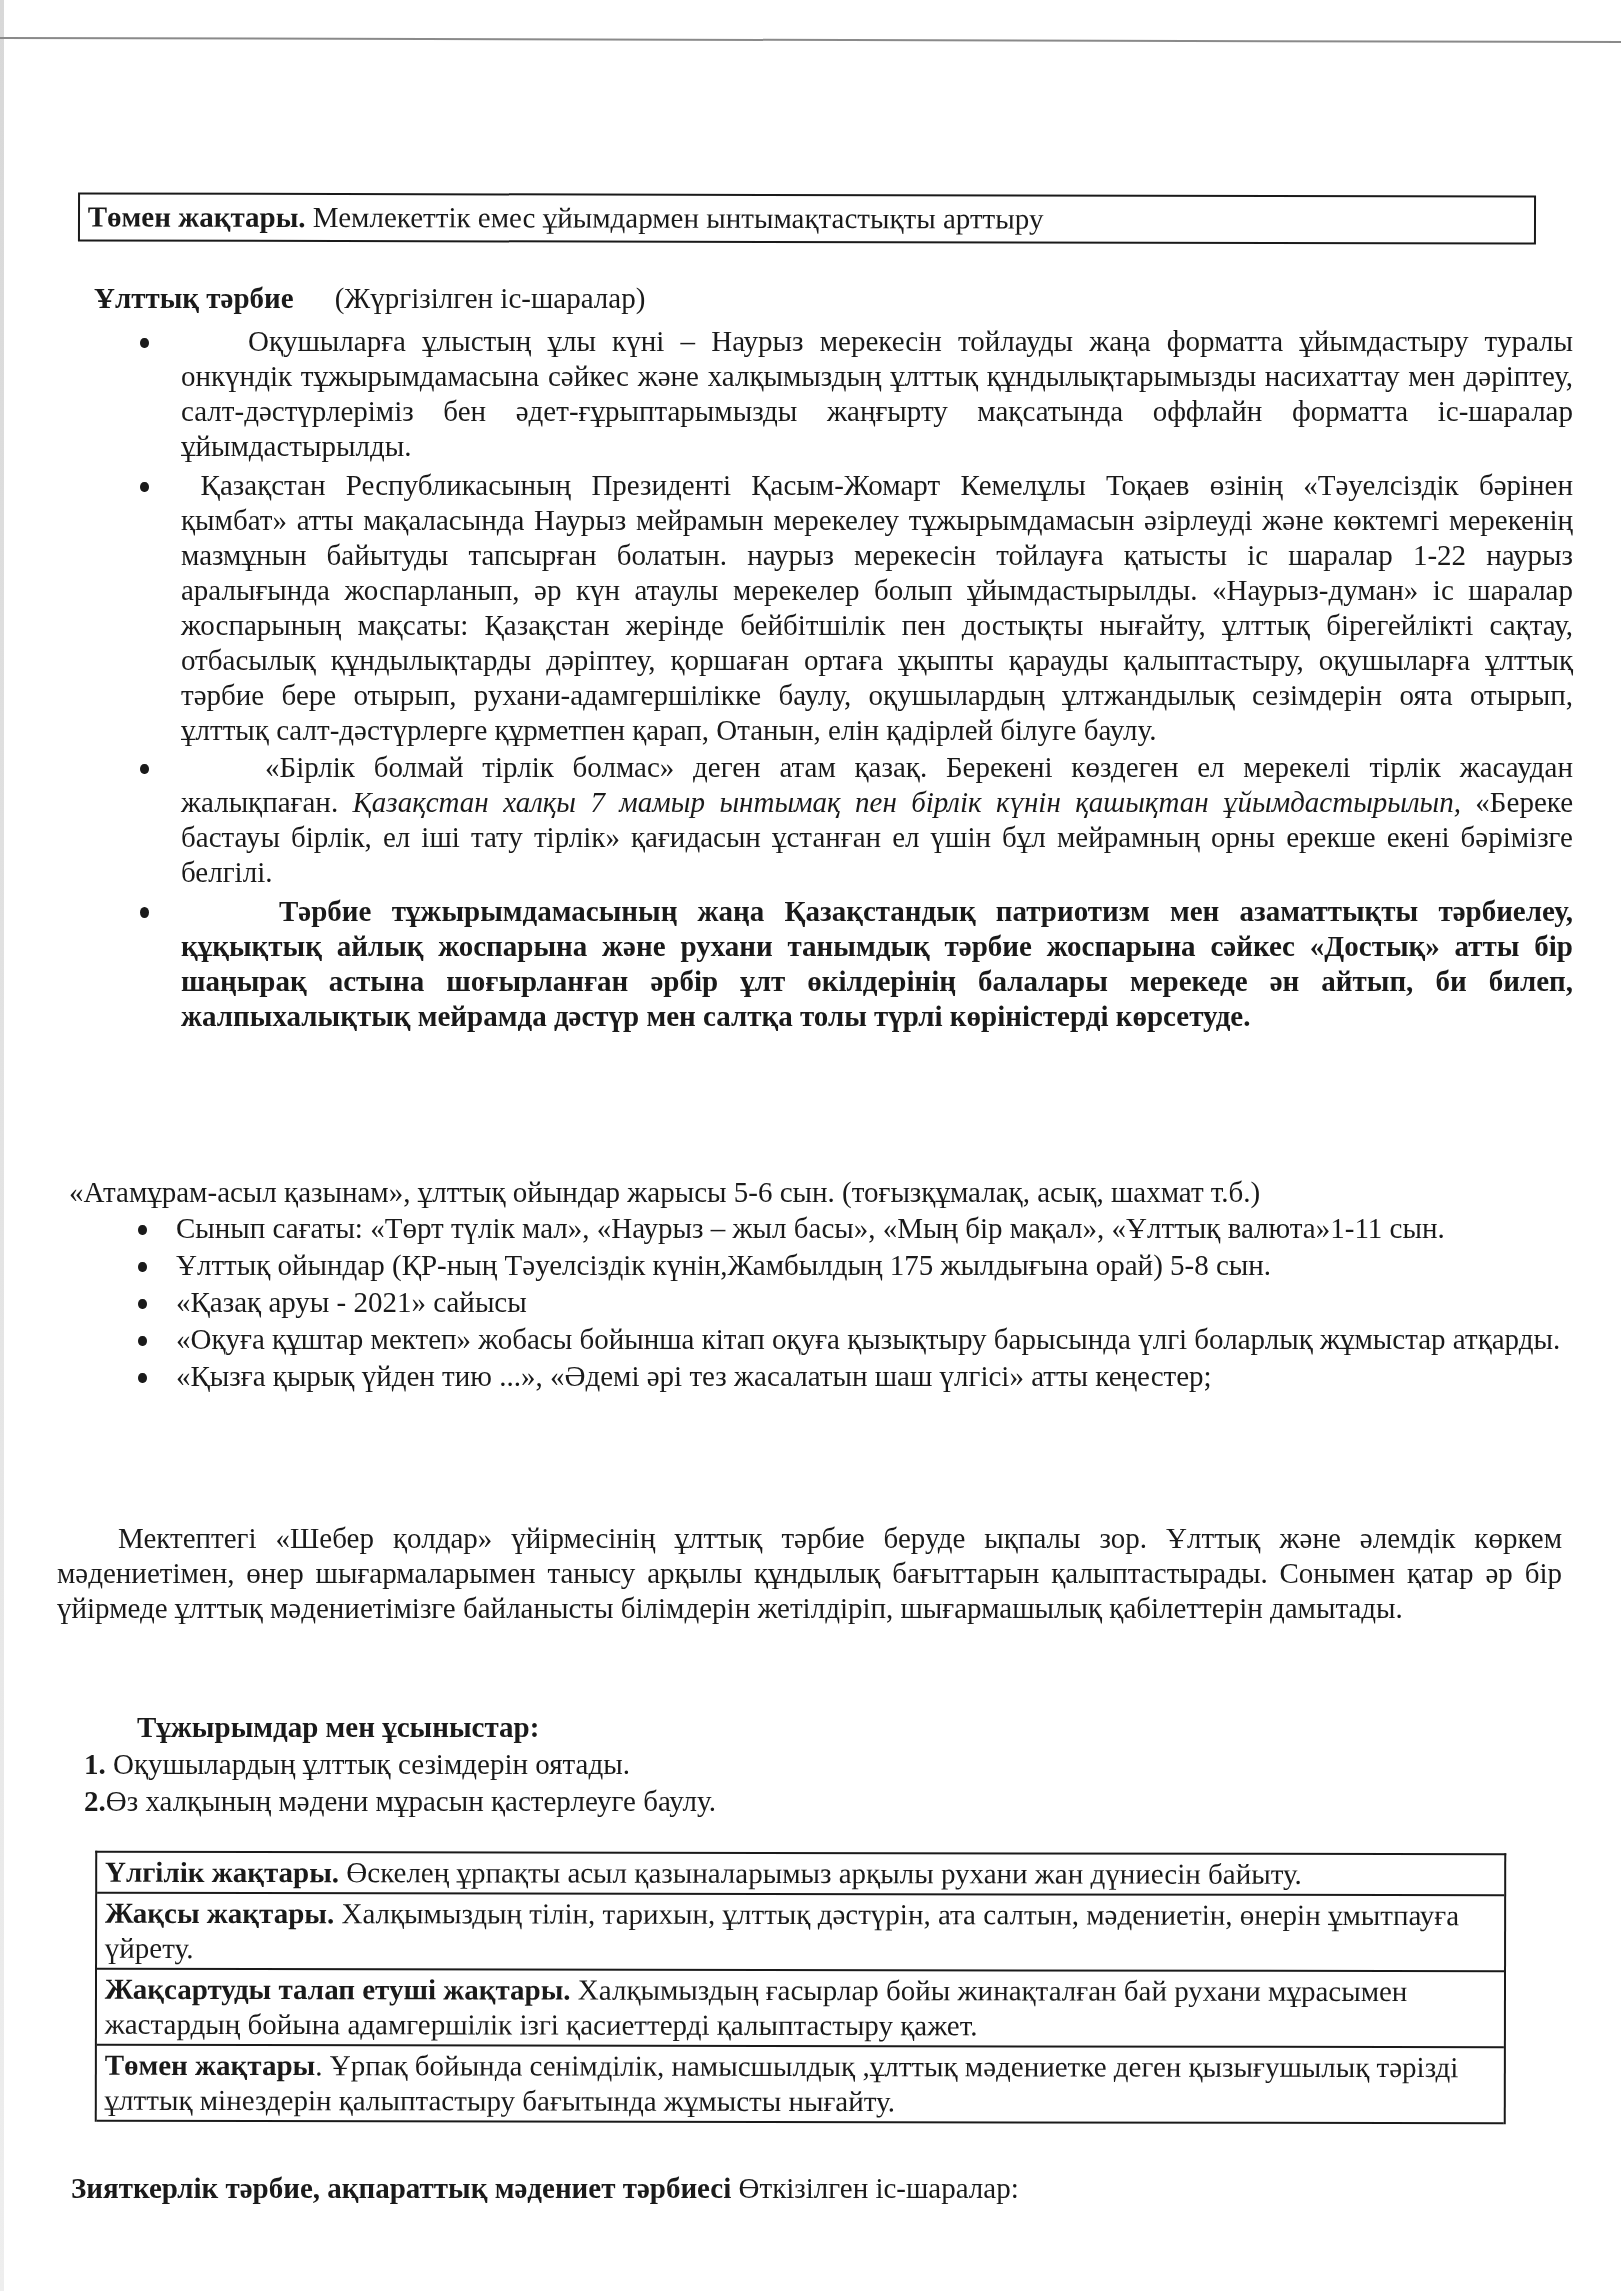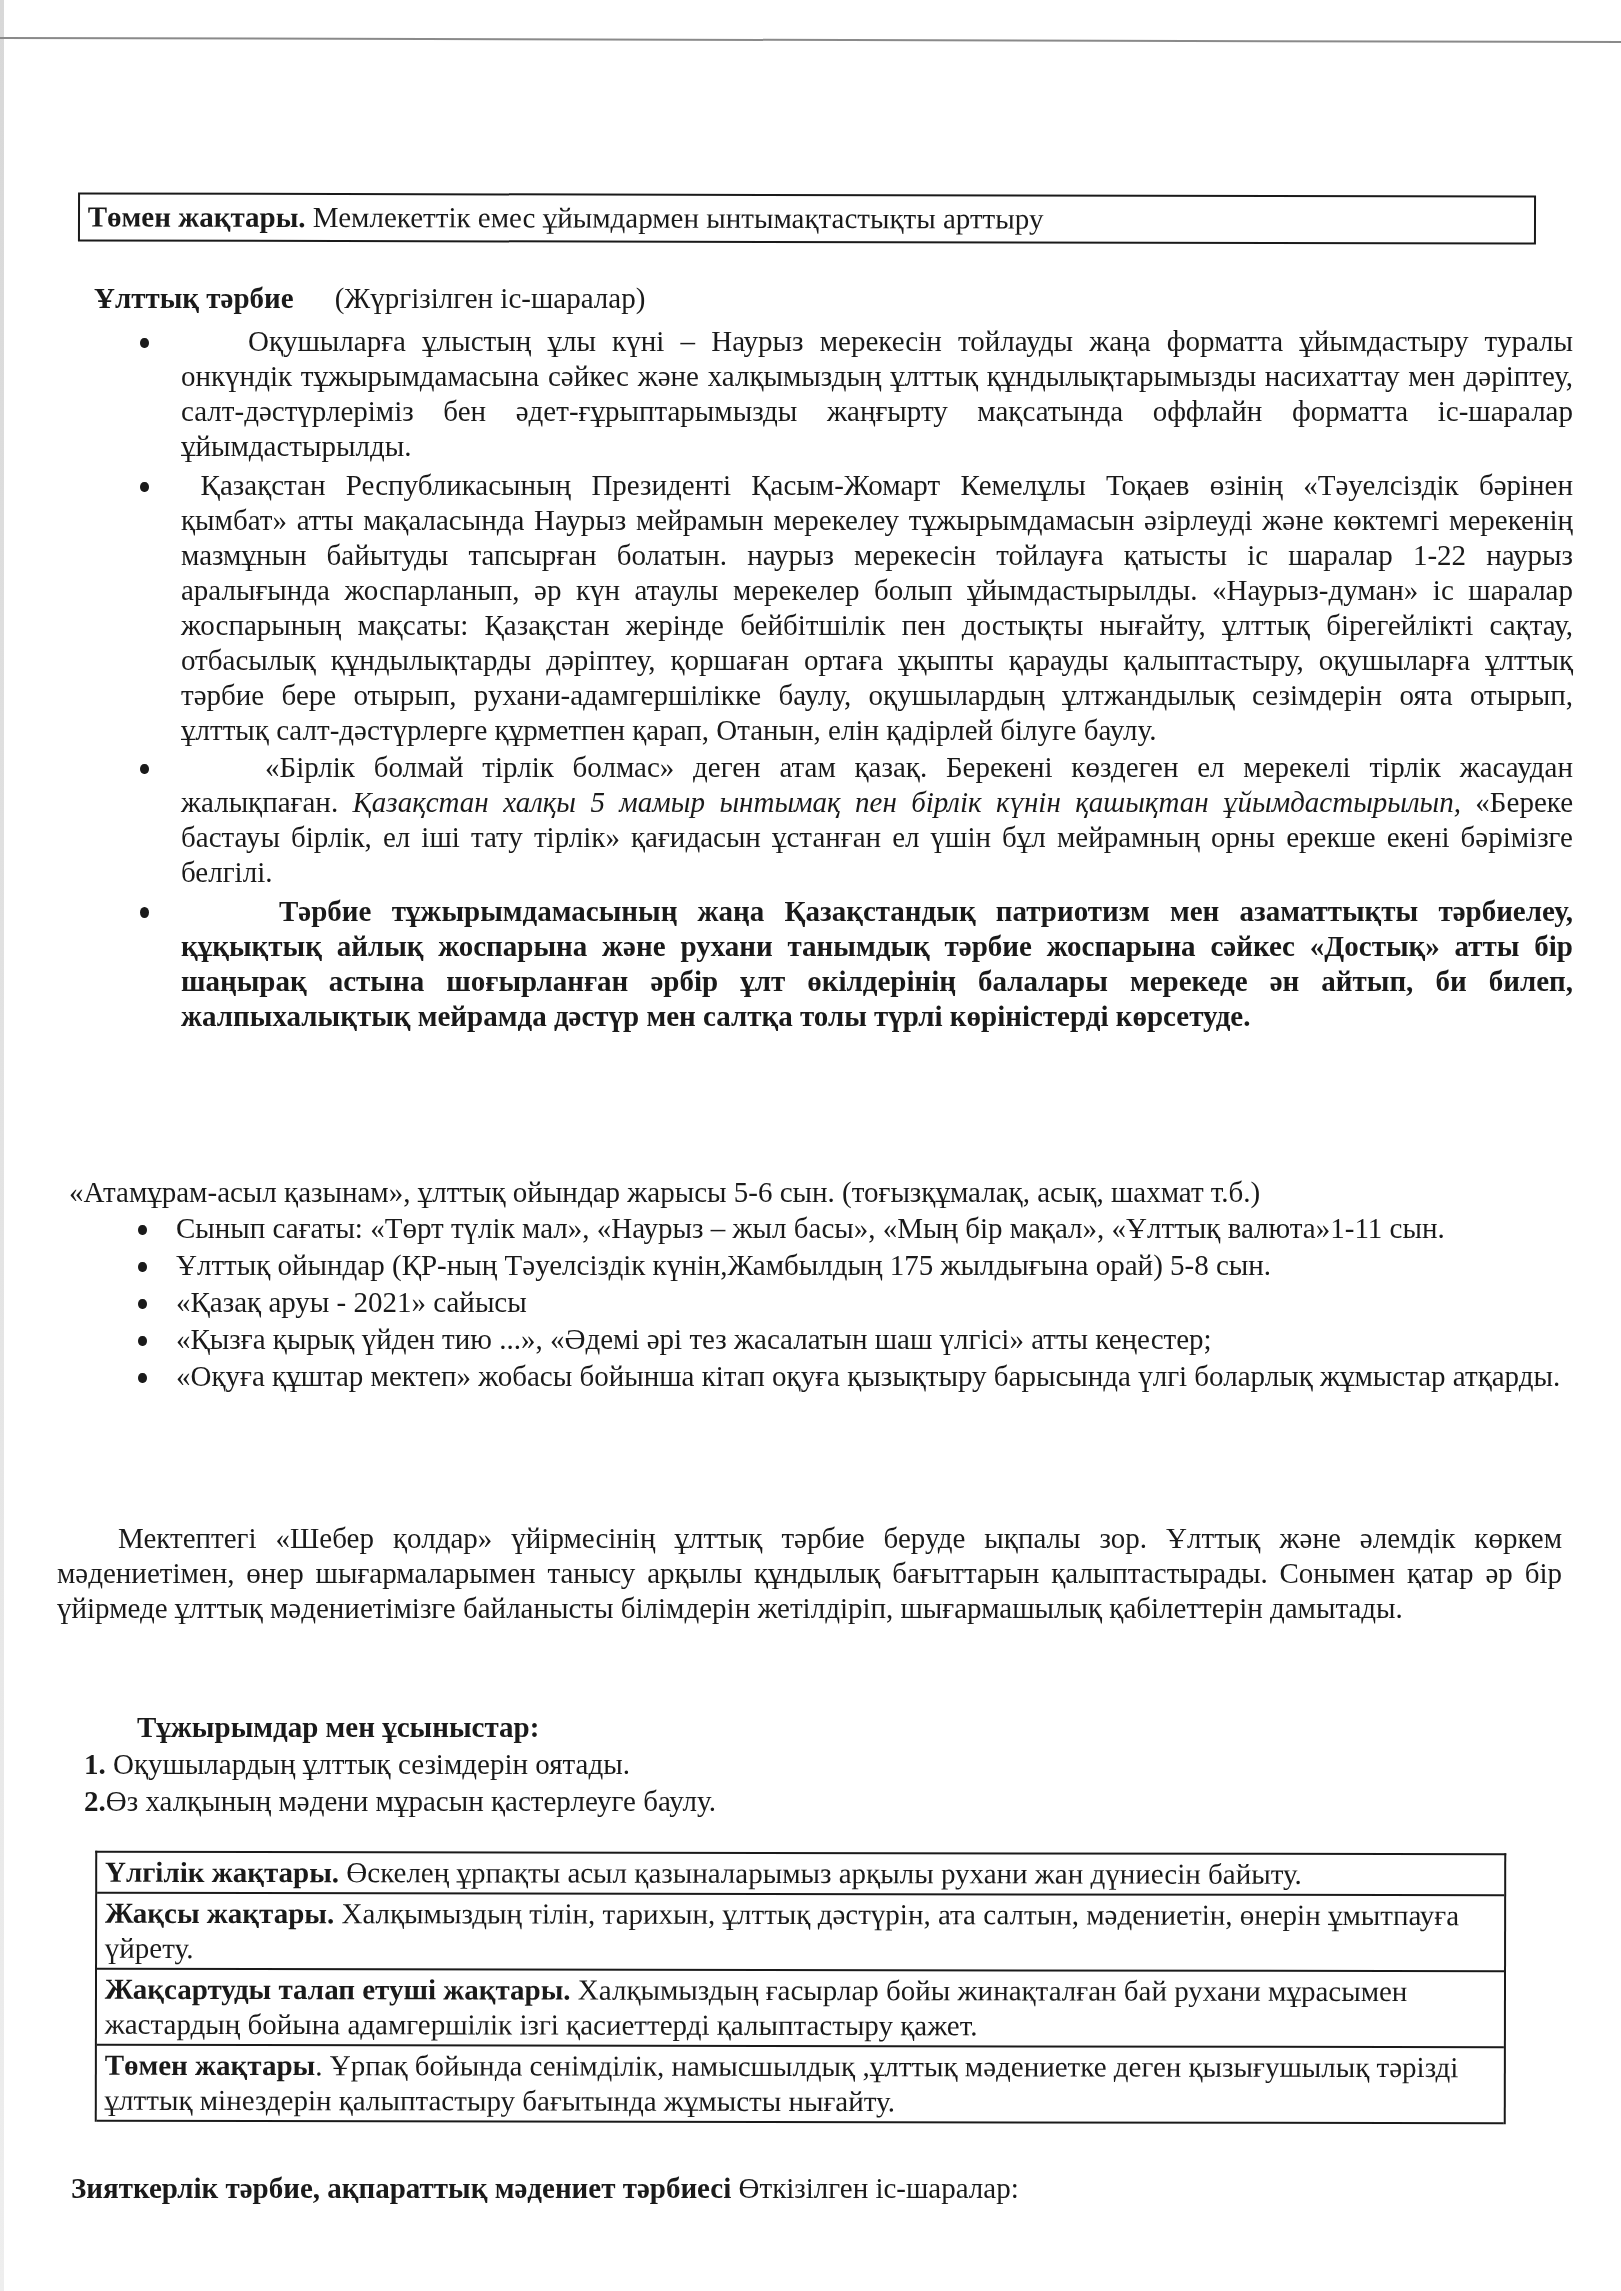--- a/index.html
+++ b/index.html
@@ -71,21 +71,21 @@
     <div class="bullet">
       <span class="dot"></span>
       <p class="indent1">Оқушыларға ұлыстың ұлы күні – Наурыз мерекесін тойлауды жаңа форматта ұйымдастыру туралы онкүндік тұжырымдамасына сәйкес және халқымыздың ұлттық құндылықтарымызды насихаттау мен дәріптеу, салт-дәстүрлеріміз бен әдет-ғұрыптарымызды жаңғырту мақсатында оффлайн форматта іс-шаралар ұйымдастырылды.</p>
     </div>
     <div class="bullet" style="margin-top:3.9px;">
       <span class="dot"></span>
       <p class="indent2">Қазақстан Республикасының Президенті Қасым-Жомарт Кемелұлы Тоқаев өзінің «Тәуелсіздік бәрінен қымбат» атты мақаласында Наурыз мейрамын мерекелеу тұжырымдамасын әзірлеуді және көктемгі мерекенің мазмұнын байытуды тапсырған болатын.  наурыз мерекесін тойлауға қатысты іс шаралар 1-22 наурыз аралығында жоспарланып, әр күн атаулы мерекелер болып ұйымдастырылды. «Наурыз-думан» іс шаралар жоспарының мақсаты: Қазақстан жерінде бейбітшілік пен достықты нығайту, ұлттық бірегейлікті сақтау, отбасылық құндылықтарды дәріптеу, қоршаған ортаға ұқыпты қарауды қалыптастыру, оқушыларға ұлттық тәрбие бере отырып, рухани-адамгершілікке баулу, оқушылардың ұлтжандылық сезімдерін оята отырып, ұлттық салт-дәстүрлерге құрметпен қарап, Отанын, елін қадірлей білуге баулу.</p>
     </div>
     <div class="bullet" style="margin-top:2px;">
       <span class="dot"></span>
-      <p class="indent3"><span>«Бірлік болмай тірлік болмас» деген атам қазақ. Берекені көздеген ел мерекелі тірлік жасаудан жалықпаған.  </span><em>Қазақстан халқы 5 мамыр ынтымақ пен бірлік күнін қашықтан ұйымдастырылып,</em><span> «Береке бастауы бірлік, ел іші тату тірлік» қағидасын ұстанған ел үшін бұл мейрамның орны ерекше екені бәрімізге белгілі.</span></p>
+      <p class="indent3"><span>«Бірлік болмай тірлік болмас» деген атам қазақ. Берекені көздеген ел мерекелі тірлік жасаудан жалықпаған.  </span><em>Қазақстан халқы 7 мамыр ынтымақ пен бірлік күнін қашықтан ұйымдастырылып,</em><span> «Береке бастауы бірлік, ел іші тату тірлік» қағидасын ұстанған ел үшін бұл мейрамның орны ерекше екені бәрімізге белгілі.</span></p>
     </div>
     <div class="bullet" style="margin-top:3.9px;">
       <span class="dot"></span>
       <p class="indent4">Тәрбие тұжырымдамасының жаңа Қазақстандық патриотизм мен азаматтықты тәрбиелеу, құқықтық айлық жоспарына және рухани танымдық тәрбие жоспарына сәйкес  «Достық» атты бір шаңырақ астына шоғырланған әрбір ұлт өкілдерінің балалары мерекеде ән айтып, би билеп, жалпыхалықтық мейрамда дәстүр мен салтқа толы түрлі көріністерді  көрсетуде.</p>
     </div>
   </div>
 
   <div class="para-plain t" style="top:1175px;">«Атамұрам-асыл қазынам», ұлттық ойындар жарысы 5-6 сын. (тоғызқұмалақ, асық, шахмат т.б.)</div>
 
   <div class="list2 t" style="top:1211px;">
@@ -96,25 +96,25 @@
     <div class="bullet">
         <span class="dot"></span>
         <p>Ұлттық ойындар  (ҚР-ның Тәуелсіздік күнін,Жамбылдың 175 жылдығына орай) 5-8 сын.</p>
       </div>
     <div class="bullet">
         <span class="dot"></span>
         <p> «Қазақ аруы - 2021» сайысы</p>
       </div>
     <div class="bullet">
         <span class="dot"></span>
-        <p>«Қызға қырық үйден тию ...», «Әдемі әрі тез жасалатын шаш үлгісі» атты кеңестер;</p>
+        <p>«Оқуға құштар мектеп» жобасы бойынша кітап оқуға қызықтыру барысында үлгі боларлық жұмыстар атқарды.</p>
       </div>
     <div class="bullet">
         <span class="dot"></span>
-        <p>«Оқуға құштар мектеп» жобасы бойынша кітап оқуға қызықтыру барысында үлгі боларлық жұмыстар атқарды.</p>
+        <p>«Қызға қырық үйден тию ...», «Әдемі әрі тез жасалатын шаш үлгісі» атты кеңестер;</p>
       </div>
   </div>
 
   <div class="closing t" style="top:1521px;">Мектептегі «Шебер қолдар» үйірмесінің ұлттық тәрбие беруде ықпалы зор. Ұлттық және әлемдік көркем мәдениетімен, өнер шығармаларымен танысу арқылы құндылық бағыттарын қалыптастырады. Сонымен қатар әр бір үйірмеде ұлттық мәдениетімізге байланысты білімдерін жетілдіріп, шығармашылық қабілеттерін дамытады.</div>
 
   <div class="concl-head t">
     <span class="bold ul">Тұжырымдар мен  ұсыныстар:</span>
   </div>
   <div class="concl-list t">
     <div><span class="bold">1.</span><span> Оқушылардың ұлттық сезімдерін оятады.</span></div>

